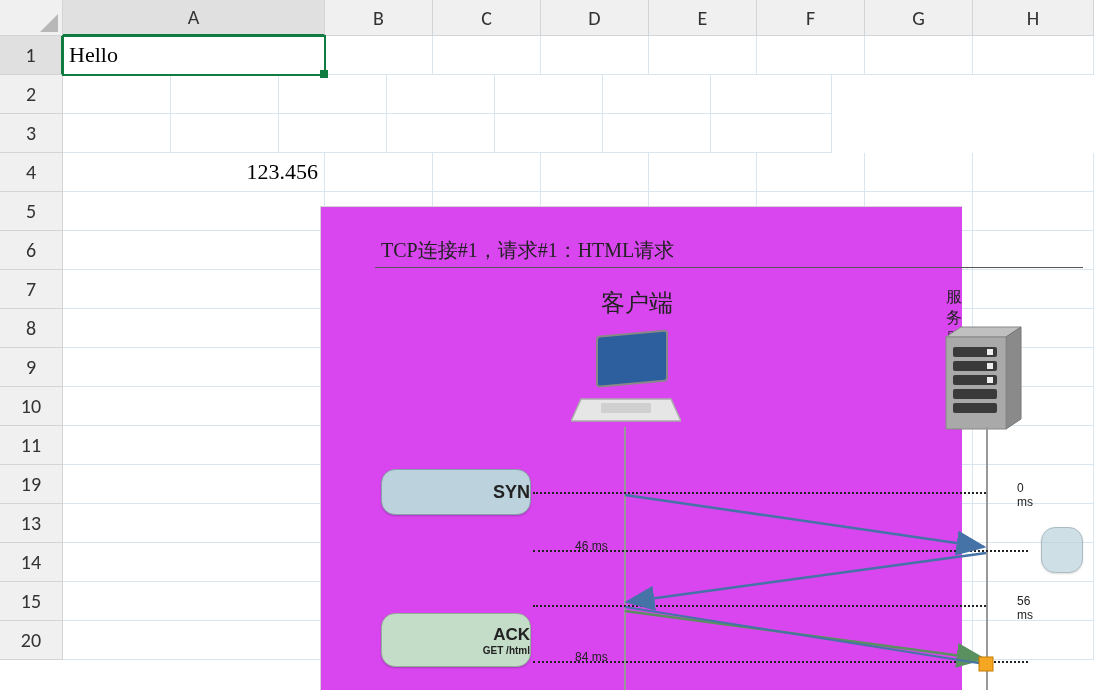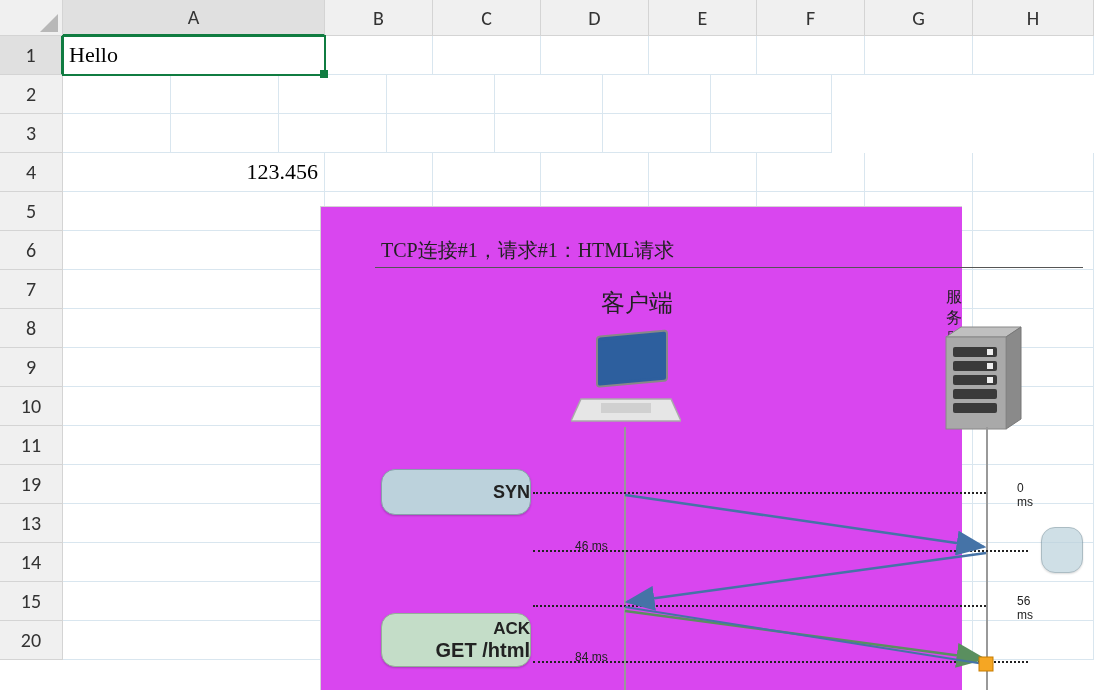--- a/index.html
+++ b/index.html
@@ -194,21 +194,21 @@
     justify-content: center;
     font-family: Liberation Sans, sans-serif;
     font-size: 18px;
     font-weight: bold;
     color: #222;
     box-shadow: 0 1px 2px rgba(0,0,0,0.2);
   }
   .msgbox.green { background: #c4ddc8; border-color: #94af98; }
   .syn-box { left: 60px; top: 262px; width: 150px; height: 46px; }
   .ack-box { left: 60px; top: 370px; width: 150px; height: 54px; font-size: 17px; margin-top: 36px; }
-  .ack-box .sub { font-size: 20px; font-weight: bold; }
+  .ack-box .sub { font-size: 10px; font-weight: bold; }
   .synack-box { left: 720px; top: 320px; width: 42px; height: 46px; opacity: 0.7; }
 
   
   .dotline {
     position: absolute;
     height: 0;
     border-top: 2px dotted #222;
   }
   .dl1 { left: 212px; top: 285px; width: 453px; }
   .dl2 { left: 212px; top: 343px; width: 495px; }

